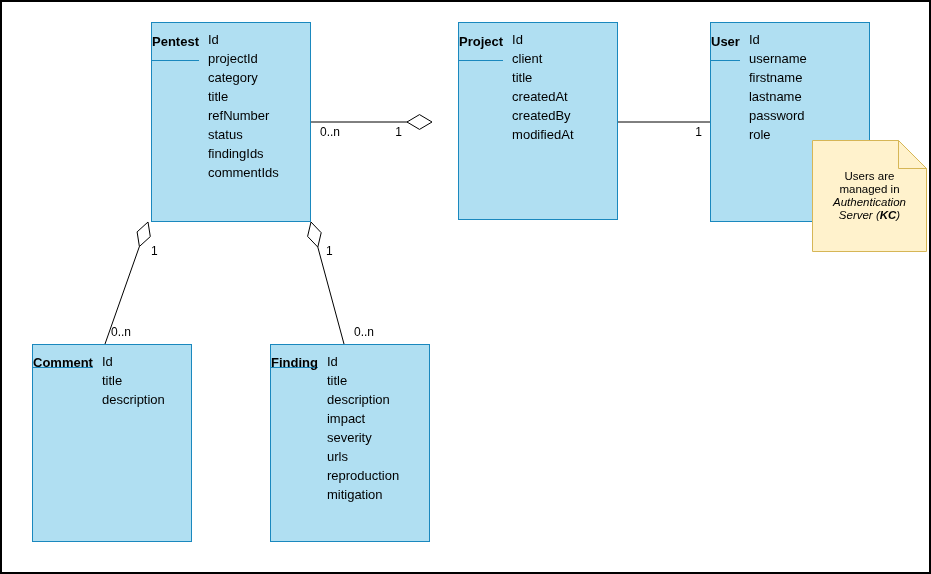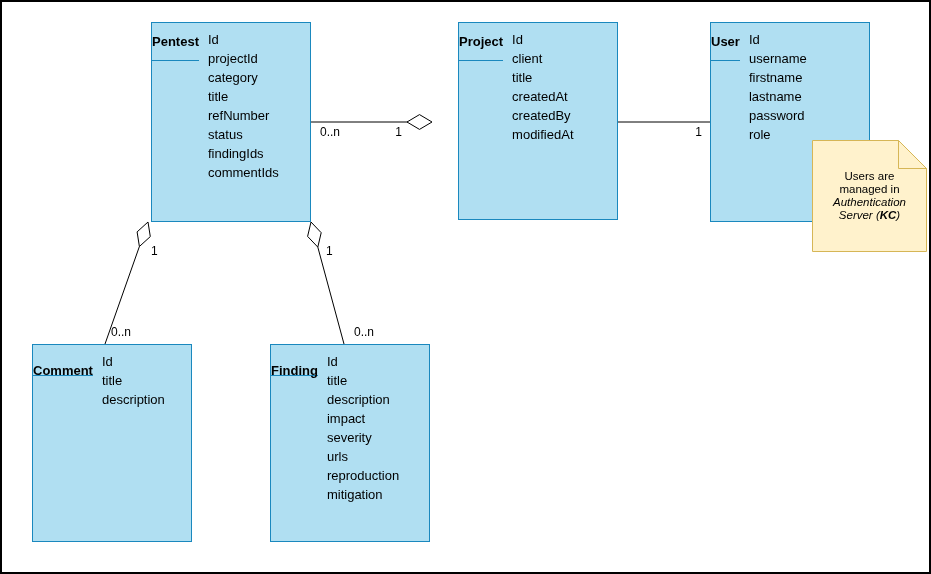--- a/index.html
+++ b/index.html
@@ -53,21 +53,20 @@
     text-align: center;
     font-size: 13px;
     font-weight: bold;
     color: #000000;
     border-bottom: 1px solid var(--entity-stroke, #1A88BE);
     flex: 0 0 auto;
   }
   .bottom-row .entity-title {
     height: 23px;
     line-height: 35px;
-    margin-top: 8px;
   }
   .entity-fields {
     padding: 7px 9px;
     font-size: 13px;
     line-height: 19px;
     color: #000000;
     flex: 1 1 auto;
     overflow: hidden;
   }
   .note {

